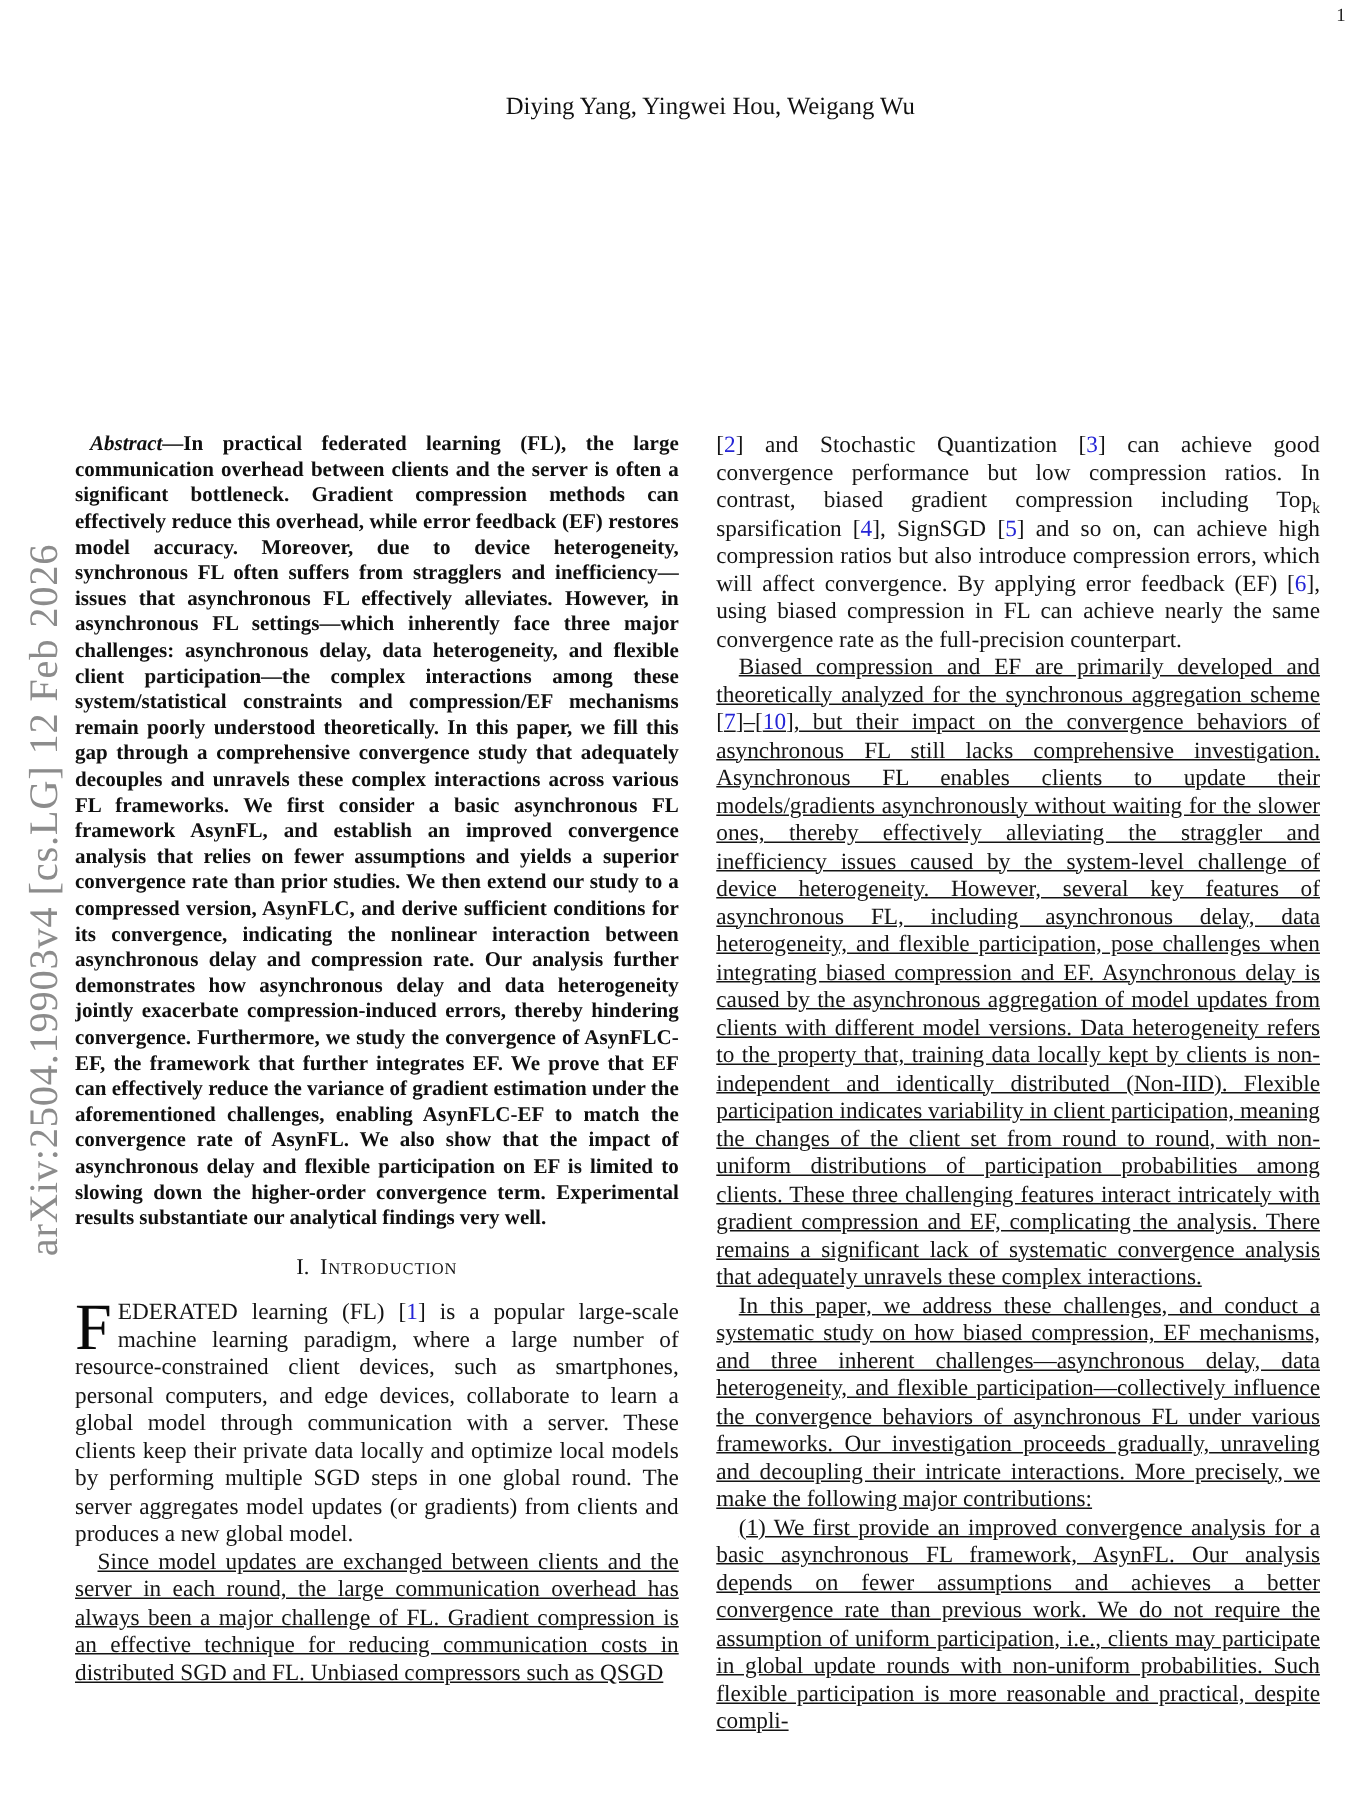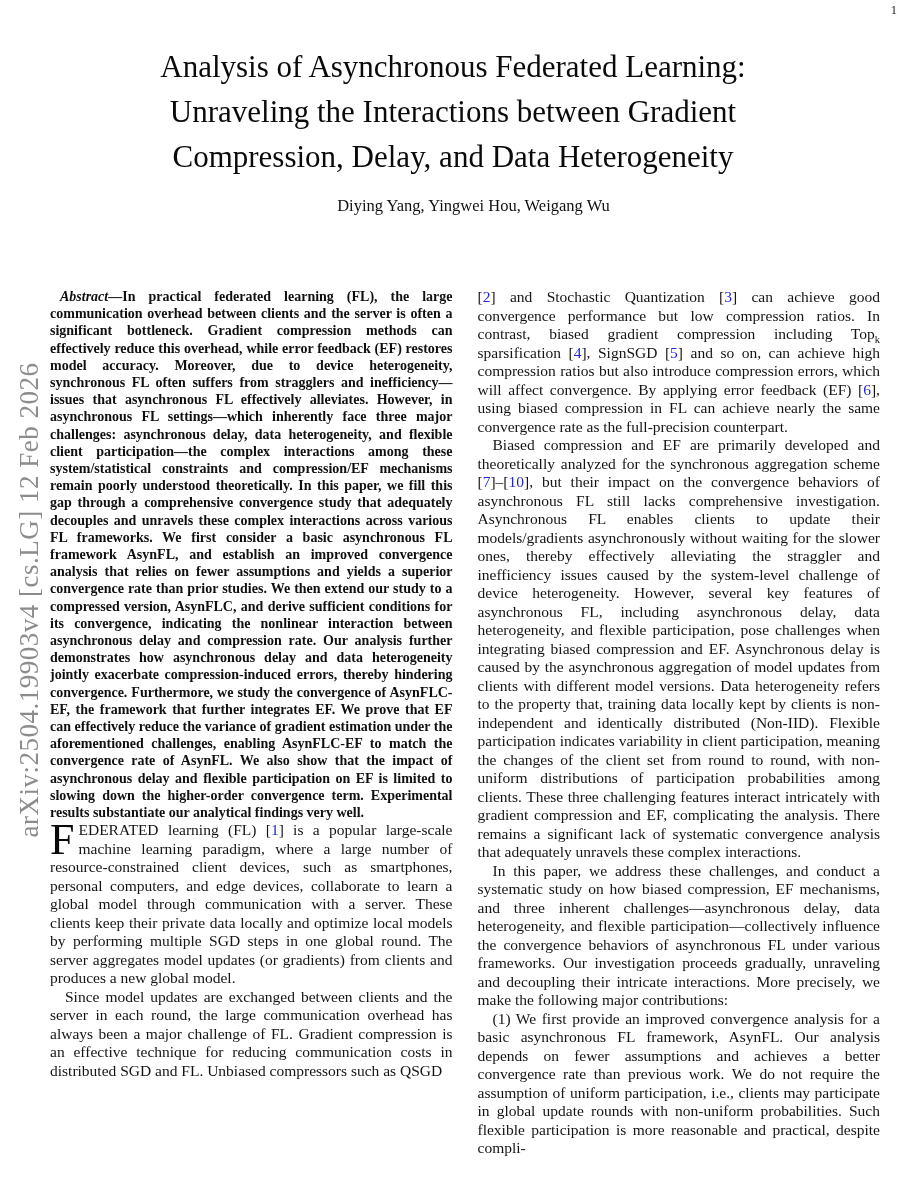--- a/index.html
+++ b/index.html
@@ -52,21 +52,21 @@
   .lead { font-style:italic; }
 
   .section-heading {
     margin-top:16px; margin-bottom:12px;
     text-align:center; text-indent:0;
     font-size:15px; font-weight:400;
   }
   .section-heading .sc { font-variant:small-caps; letter-spacing:0.6px; margin-left:7px; }
 
   .body-p { font-size:15.5px; line-height:18.5px; color:#141414; }
-  .body-p.indent { text-indent:15px; }
+  .body-p.indent { text-indent:15px;text-decoration:underline; }
 
   .dropcap {
     float:left;
     font-size:44px;
     line-height:33px;
     padding:2px 4px 0 0;
     color:#0a0a0a;
   }
   .cite { color:#2424d6; }
   .sub { vertical-align:sub; font-size:10.5px; line-height:0; }
@@ -74,34 +74,30 @@
 </head>
 <body>
 
 <div class="page">
 
   <div class="page-number">1</div>
 
   <div class="arxiv-banner">arXiv:2504.19903v4  [cs.LG]  12 Feb 2026</div>
 
   <div class="header">
-    <div class="paper-title">
-        <div>Analysis of Asynchronous Federated Learning:</div>
-        <div>Unraveling the Interactions between Gradient</div>
-        <div>Compression, Delay, and Data Heterogeneity</div>
-      </div>
     <div class="paper-authors">Diying Yang, Yingwei Hou, Weigang Wu</div>
   </div>
 
   <div class="columns">
 
     <div class="col">
       <p class="abs"><span class="lead">Abstract</span><span>—In practical federated learning (FL), the large communication overhead between clients and the server is often a significant bottleneck. Gradient compression methods can effectively reduce this overhead, while error feedback (EF) restores model accuracy. Moreover, due to device heterogeneity, synchronous FL often suffers from stragglers and inefficiency—issues that asynchronous FL effectively alleviates. However, in asynchronous FL settings—which inherently face three major challenges: asynchronous delay, data heterogeneity, and flexible client participation—the complex interactions among these system/statistical constraints and compression/EF mechanisms remain poorly understood theoretically. In this paper, we fill this gap through a comprehensive convergence study that adequately decouples and unravels these complex interactions across various FL frameworks. We first consider a basic asynchronous FL framework AsynFL, and establish an improved convergence analysis that relies on fewer assumptions and yields a superior convergence rate than prior studies. We then extend our study to a compressed version, AsynFLC, and derive sufficient conditions for its convergence, indicating the nonlinear interaction between asynchronous delay and compression rate. Our analysis further demonstrates how asynchronous delay and data heterogeneity jointly exacerbate compression-induced errors, thereby hindering convergence. Furthermore, we study the convergence of AsynFLC-EF, the framework that further integrates EF. We prove that EF can effectively reduce the variance of gradient estimation under the aforementioned challenges, enabling AsynFLC-EF to match the convergence rate of AsynFL. We also show that the impact of asynchronous delay and flexible participation on EF is limited to slowing down the higher-order convergence term. Experimental results substantiate our analytical findings very well.</span></p>
 
 
+      <p class="section-heading"><span>I.</span><span class="sc">Introduction</span></p>
 
       <p class="body-p"><span class="dropcap">F</span><span><span>EDERATED learning (FL) [</span><span class="cite">1</span><span>] is a popular large-scale machine learning paradigm, where a large number of resource-constrained client devices, such as smartphones, personal computers, and edge devices, collaborate to learn a global model through communication with a server. These clients keep their private data locally and optimize local models by performing multiple SGD steps in one global round. The server aggregates model updates (or gradients) from clients and produces a new global model.</span></span></p>
 
       <p class="body-p indent">Since model updates are exchanged between clients and the server in each round, the large communication overhead has always been a major challenge of FL. Gradient compression is an effective technique for reducing communication costs in distributed SGD and FL. Unbiased compressors such as QSGD</p>
     </div>
 
     <div class="col">
       <p class="body-p"><span>[</span><span class="cite">2</span><span>] and Stochastic Quantization [</span><span class="cite">3</span><span>] can achieve good convergence performance but low compression ratios. In contrast, biased gradient compression including Top</span><span class="sub">k</span><span> sparsification [</span><span class="cite">4</span><span>], SignSGD [</span><span class="cite">5</span><span>] and so on, can achieve high compression ratios but also introduce compression errors, which will affect convergence. By applying error feedback (EF) [</span><span class="cite">6</span><span>], using biased compression in FL can achieve nearly the same convergence rate as the full-precision counterpart.</span></p>
       <p class="body-p indent"><span>Biased compression and EF are primarily developed and theoretically analyzed for the synchronous aggregation scheme [</span><span class="cite">7</span><span>]–[</span><span class="cite">10</span><span>], but their impact on the convergence behaviors of asynchronous FL still lacks comprehensive investigation. Asynchronous FL enables clients to update their models/gradients asynchronously without waiting for the slower ones, thereby effectively alleviating the straggler and inefficiency issues caused by the system-level challenge of device heterogeneity. However, several key features of asynchronous FL, including asynchronous delay, data heterogeneity, and flexible participation, pose challenges when integrating biased compression and EF. Asynchronous delay is caused by the asynchronous aggregation of model updates from clients with different model versions. Data heterogeneity refers to the property that, training data locally kept by clients is non-independent and identically distributed (Non-IID). Flexible participation indicates variability in client participation, meaning the changes of the client set from round to round, with non-uniform distributions of participation probabilities among clients. These three challenging features interact intricately with gradient compression and EF, complicating the analysis. There remains a significant lack of systematic convergence analysis that adequately unravels these complex interactions.</span></p>
       <p class="body-p indent">In this paper, we address these challenges, and conduct a systematic study on how biased compression, EF mechanisms, and three inherent challenges—asynchronous delay, data heterogeneity, and flexible participation—collectively influence the convergence behaviors of asynchronous FL under various frameworks. Our investigation proceeds gradually, unraveling and decoupling their intricate interactions. More precisely, we make the following major contributions:</p>

